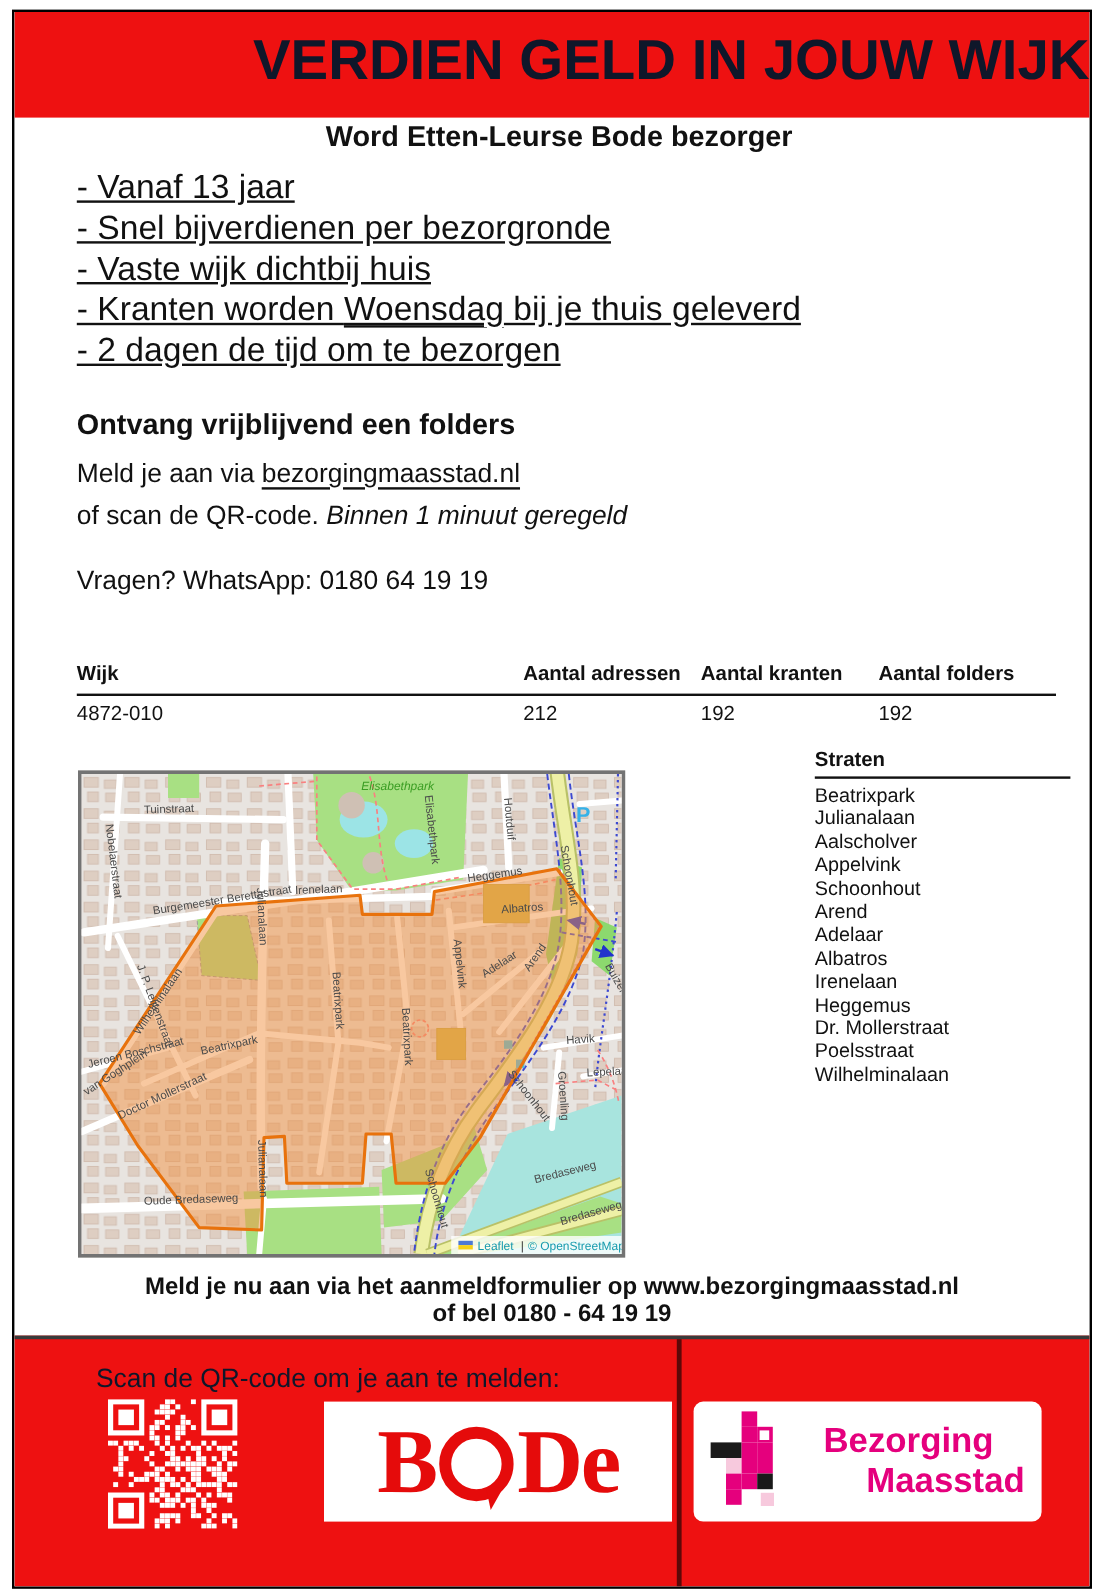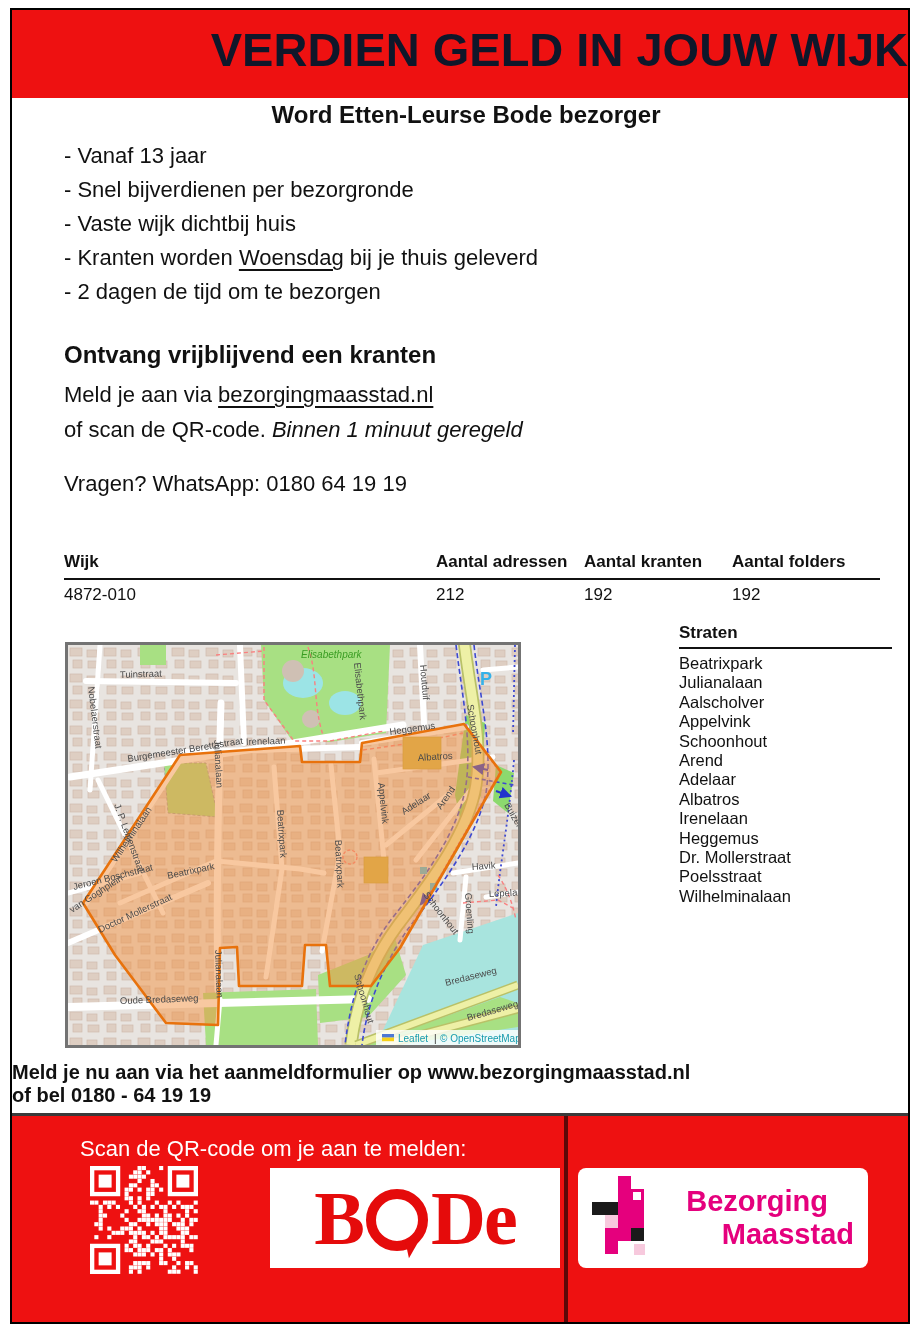--- a/index.html
+++ b/index.html
@@ -4,21 +4,21 @@
 <style>
   html,body{margin:0;padding:0;background:#ffffff;}
   body{width:920px;height:1330px;position:relative;font-family:"Liberation Sans",sans-serif;color:#111;}
   .sheet{position:absolute;top:8px;left:10px;right:10px;bottom:6px;border:2px solid #000;background:#fff;overflow:hidden;}
   
   .banner{position:absolute;top:0;left:0;right:0;height:88px;background:#ee1111;}
   .banner h1{margin:0;color:#0f172a;font-size:47px;font-weight:bold;text-align:right;line-height:80px;letter-spacing:0px;}
   
   .intro{position:absolute;top:91px;left:52px;right:40px;}
   .intro h2{margin:0 0 10px 0;font-size:24px;text-align:center;}
-  .intro .li{font-size:22px;line-height:34px;}
+  .intro .li{font-size:28px;line-height:34px;text-decoration:underline;}
   .ul-word{text-decoration:underline;text-underline-offset:4px;text-decoration-thickness:2px;}
   
   .proposal{position:absolute;top:331px;left:52px;right:40px;}
   .proposal h2{margin:0 0 8px 0;font-size:24px;}
   .proposal .pline{font-size:22px;line-height:35px;}
   .whatsapp{position:absolute;top:461px;left:52px;font-size:22px;}
   
   .wijk-table{position:absolute;top:542px;left:52px;width:816px;font-size:17px;}
   .wijk-row{display:grid;grid-template-columns:372px 148px 148px auto;}
   .wijk-head{font-weight:bold;border-bottom:2px solid #111;padding-bottom:6px;}
@@ -27,25 +27,25 @@
   .map{position:absolute;top:608px;left:53px;width:450px;height:400px;border:3px solid #737373;background:#e8e4e0;margin-top:24px;}
   .maplabel{font-size:9.5px;fill:#4a4a4a;font-family:"Liberation Sans",sans-serif;}
   .parklabel{font-size:10px;fill:#3a9d23;font-style:italic;}
   .attr-text{font-size:10px;}
   
   .straten{position:absolute;top:613px;left:643px;width:213px;margin-left:24px;}
   .straten h3{margin:0;font-size:17px;border-bottom:2px solid #111;padding-bottom:4px;}
   .straten .street{font-size:16.5px;line-height:19.4px;}
   .straten .street:first-of-type{margin-top:5px;}
   
-  .bottom-cta{position:absolute;top:1051px;left:0;right:0;text-align:left;font-weight:bold;font-size:20px;line-height:23px;}
+  .bottom-cta{position:absolute;top:1051px;left:0;right:0;text-align:center;font-weight:bold;font-size:20px;line-height:23px;}
   
   .footer{position:absolute;top:1103px;left:0;right:0;bottom:0;background:#ee1111;border-top:3px solid #3a3a3a;}
   .footer-divider{position:absolute;top:0;bottom:0;left:552px;width:4px;background:#5c0808;}
-  .scan-text{position:absolute;top:20px;left:68px;color:#ffffff;font-size:22px;}
+  .scan-text{position:absolute;top:20px;left:68px;color:#0f172a;font-size:22px;}
   .qr-wrap{position:absolute;top:50px;left:78px;width:108px;height:108px;}
   .bode-box{position:absolute;top:52px;left:258px;width:290px;height:100px;background:#fff;display:flex;align-items:center;justify-content:center;}
   .bode-text{font-family:"Liberation Serif",serif;font-weight:bold;color:#e50b0b;font-size:76px;line-height:76px;letter-spacing:-2px;display:flex;align-items:center;}
   .bubble-o{display:inline-block;width:42px;height:42px;border:10px solid #e50b0b;border-radius:50%;position:relative;margin:0 3px;top:2px;}
   .bubble-o::after{content:"";position:absolute;bottom:-16px;right:-4px;width:0;height:0;border-top:17px solid #e50b0b;border-right:15px solid transparent;transform:rotate(-12deg);}
   .maasstad-box{position:absolute;top:52px;left:566px;width:290px;height:100px;background:#fff;border-radius:8px;display:flex;align-items:center;padding:4px 14px;box-sizing:border-box;}
   .maasstad-text{flex:1;text-align:right;color:#e5007d;font-weight:bold;font-size:29px;line-height:33px;}
   .maasstad-text .l1{margin-right:26px;}
 </style>
 </head>
@@ -60,21 +60,21 @@
   <div class="intro">
     <h2>Word Etten-Leurse Bode bezorger</h2>
     <div class="li">- Vanaf 13 jaar</div>
     <div class="li">- Snel bijverdienen per bezorgronde</div>
     <div class="li">- Vaste wijk dichtbij huis</div>
     <div class="li"><span>- Kranten worden </span><span class="ul-word">Woensdag</span><span> bij je thuis geleverd</span></div>
     <div class="li">- 2 dagen de tijd om te bezorgen</div>
   </div>
 
   <div class="proposal">
-    <h2>Ontvang vrijblijvend een kranten</h2>
+    <h2>Ontvang vrijblijvend een folders</h2>
     <div class="pline"><span>Meld je aan via </span><span class="ul-word">bezorgingmaasstad.nl</span></div>
     <div class="pline"><span>of scan de QR-code. </span><em>Binnen 1 minuut geregeld</em></div>
   </div>
 
   <div class="whatsapp">Vragen? WhatsApp: 0180 64 19 19</div>
 
   <div class="wijk-table">
     <div class="wijk-row wijk-head">
       <div>Wijk</div>
       <div>Aantal adressen</div>

